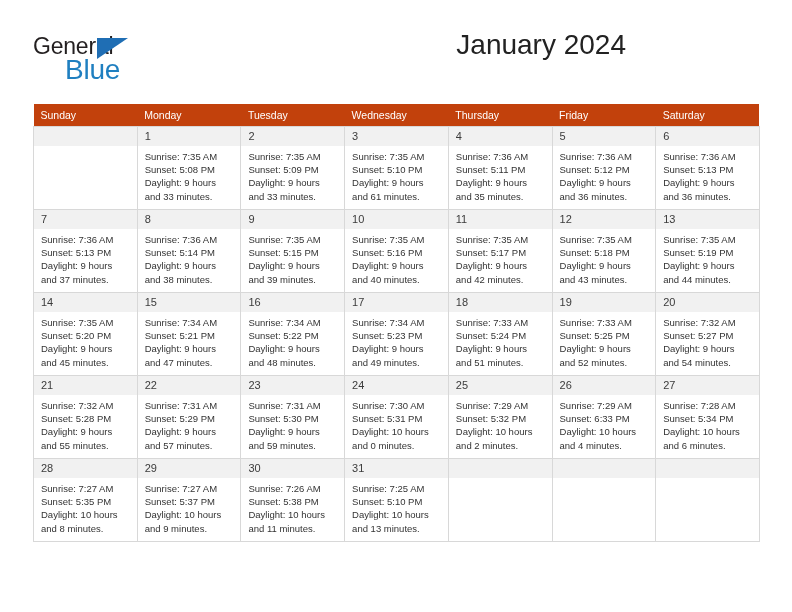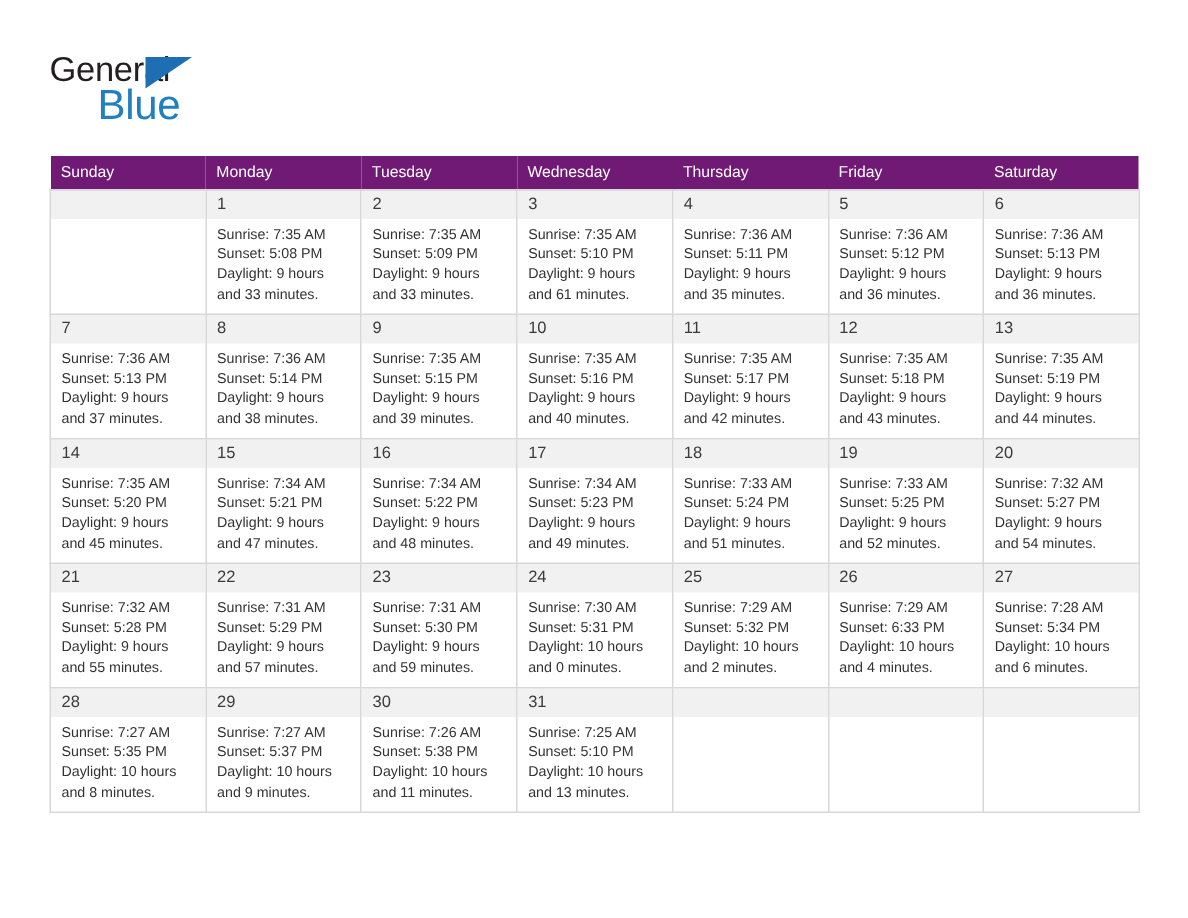--- a/index.html
+++ b/index.html
@@ -89,21 +89,21 @@
     position: absolute;
     left: 33px;
     top: 104px;
     width: 726px;
     border-collapse: collapse;
     table-layout: fixed;
   }
   .calendar col { width: 103.71px; }
 
   .calendar thead th {
-    background: #701a75;
+    background: #c2410c;
     color: #ffffff;
     font-size: 10.5px;
     font-weight: normal;
     text-align: left;
     padding: 5px 0 5px 7px;
     height: 11px;
     border: none;
   }
 
   .calendar tbody td {
@@ -149,20 +149,21 @@
 
   <div class="header">
 
     <div class="logo">
       <span class="logo-general">General</span>
       <span class="logo-tri"></span>
       <span class="logo-blue">Blue</span>
     </div>
 
     <div class="title-block">
+      <div class="cal-title">January 2024</div>
     </div>
 
   </div>
 
   <table class="calendar">
     <colgroup>
       <col>
         <col>
         <col>
         <col>

